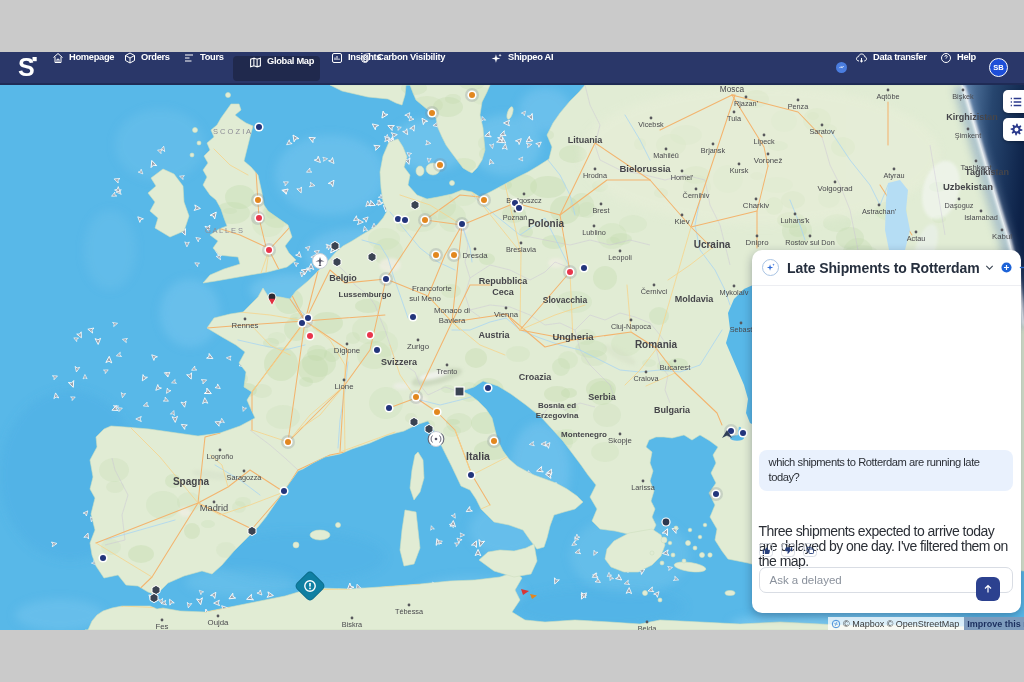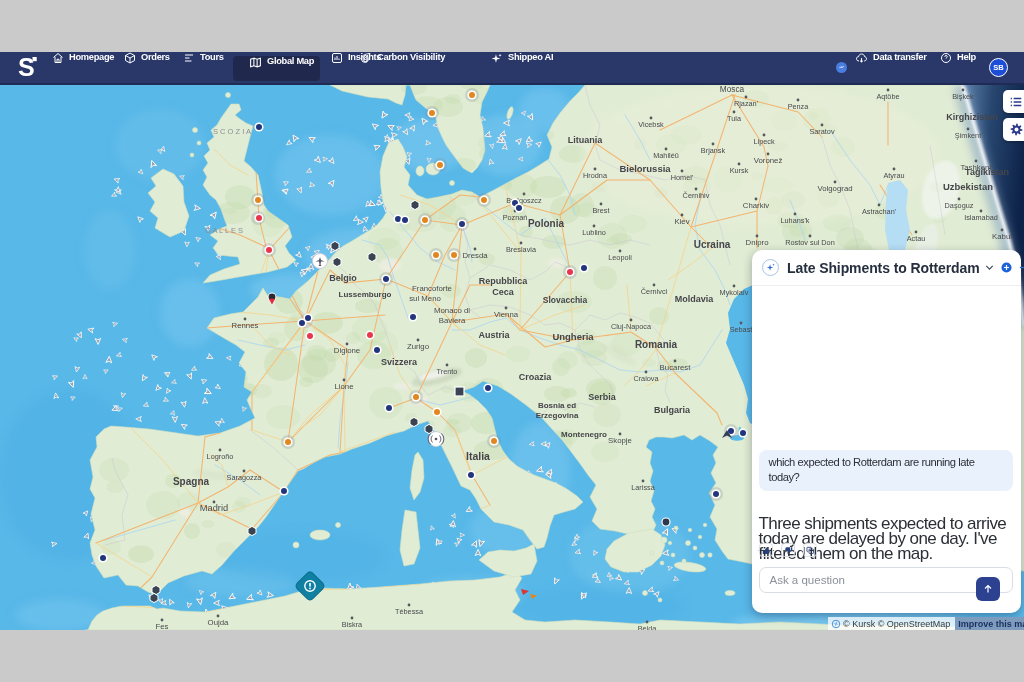--- a/index.html
+++ b/index.html
@@ -1152,49 +1152,49 @@
         </svg>
   <svg width="12" height="12" viewBox="0 0 24 24" style="margin-left:5px;flex:none">
           <g fill="none" stroke="#2968c8" stroke-width="2.2">
             <path d="M14.5 4 H20 V9.5 M19.5 4.5 L14 10 M9.5 20 H4 V14.5 M4.5 19.5 L10 14"></path>
           </g>
         </svg>
   <svg width="11" height="11" viewBox="0 0 24 24" style="margin-left:5px;flex:none">
           <path d="M5.5 5.5 L18.5 18.5 M18.5 5.5 L5.5 18.5" stroke="#2968c8" stroke-width="2.6"></path>
         </svg>
  </div>
- <div style="position:absolute;left:6.5px;top:200px;width:254px;background:#e9f1fd;border-radius:8px;padding:5px 10px 6px;font-size:11.2px;letter-spacing:-0.45px;color:#2b2f36;line-height:15px">which expected to Rotterdam are running late today?</div>
- <div style="position:absolute;left:6.5px;top:266px;width:256px;font-size:17px;letter-spacing:-0.55px;color:#2b2f36;line-height:15px">Three shipments expected to arrive today are delayed by one day. I've filtered them on the map.</div>
+ <div style="position:absolute;left:6.5px;top:200px;width:254px;background:#e9f1fd;border-radius:8px;padding:5px 10px 6px;font-size:11.2px;letter-spacing:-0.45px;color:#2b2f36;line-height:15px">which shipments to Rotterdam are running late today?</div>
+ <div style="position:absolute;left:6.5px;top:274px;width:256px;font-size:14px;letter-spacing:-0.55px;color:#2b2f36;line-height:15px">Three shipments expected to arrive today are delayed by one day. I've filtered them on the map.</div>
  <div style="position:absolute;left:7px;top:293px;display:flex;gap:8px">
   <div style="width:14px;height:14px;border:1px solid #d9dde4;border-radius:3.5px;display:flex;align-items:center;justify-content:center">
    <svg width="9" height="9" viewBox="0 0 24 24" fill="#28407c">
             <path d="M2 10 H6 V21 H2 Z M8 21 H17 C18.5 21 19.5 20 19.8 18.5 L21 12.5 C21.3 11 20.3 10 19 10 H14 L15 5 C15.2 3.5 14 2.5 13 3.5 L8 9.5 Z"></path>
           </svg>
         </div>
   <div style="width:14px;height:14px;border:1px solid #d9dde4;border-radius:3.5px;display:flex;align-items:center;justify-content:center">
    <svg width="9" height="9" viewBox="0 0 24 24" fill="#28407c" transform="rotate(180)">
             <path d="M2 10 H6 V21 H2 Z M8 21 H17 C18.5 21 19.5 20 19.8 18.5 L21 12.5 C21.3 11 20.3 10 19 10 H14 L15 5 C15.2 3.5 14 2.5 13 3.5 L8 9.5 Z"></path>
           </svg>
         </div>
   <div style="width:14px;height:14px;border:1px solid #d9dde4;border-radius:3.5px;display:flex;align-items:center;justify-content:center">
    <svg width="9" height="9" viewBox="0 0 24 24" fill="none" stroke="#28407c" stroke-width="2.4">
             <rect x="8" y="8" width="12" height="12" rx="2"></rect>
             <path d="M5 15 H4 C3 15 2.5 14.5 2.5 13.5 V5 C2.5 4 3 3.5 4 3.5 H13 C14 3.5 14.5 4 14.5 5 V6"></path>
           </svg>
         </div>
  </div>
- <div style="position:absolute;left:6.5px;top:317px;width:254px;height:26px;border:1px solid #d9dde4;border-radius:7px;font-size:11.5px;color:#8a919c;display:flex;align-items:center;padding-left:10px">Ask a question</div>
+ <div style="position:absolute;left:6.5px;top:317px;width:254px;height:26px;border:1px solid #d9dde4;border-radius:7px;font-size:11.5px;color:#8a919c;display:flex;align-items:center;padding-left:10px">Ask a delayed</div>
  <div style="position:absolute;left:224px;top:327px;width:24px;height:24px;background:#2c418f;border-radius:6px;display:flex;align-items:center;justify-content:center">
   <svg width="12" height="12" viewBox="0 0 24 24" fill="none" stroke="#fff" stroke-width="2.4">
           <path d="M12 19 V5 M6 11 L12 5 L18 11"></path>
         </svg>
  </div>
 </div>
 
 <div style="position:absolute;left:828px;top:617px;height:13px;background:rgba(255,255,255,.75);display:flex;align-items:center;font-size:9px;color:#3a3a3a;padding:0 0 0 3px;white-space:nowrap">
  <svg width="10" height="10" viewBox="0 0 24 24" style="margin-right:2px">
         <circle cx="12" cy="12" r="9" fill="none" stroke="#4a90d9" stroke-width="2.4"></circle>
         <path d="M14 7 L10 17 M8 11 L16 13" stroke="#4a90d9" stroke-width="1.6"></path>
       </svg>
- <span>© Kursk © OpenStreetMap</span>
+ <span>© Mapbox © OpenStreetMap</span>
  <span style="background:#7e9cbd;color:#1b2f5e;font-weight:bold;padding:0 6px 0 3px;margin-left:5px;height:13px;display:inline-flex;align-items:center">Improve this map</span>
 </div>
 
 </div>
 </body></html>

